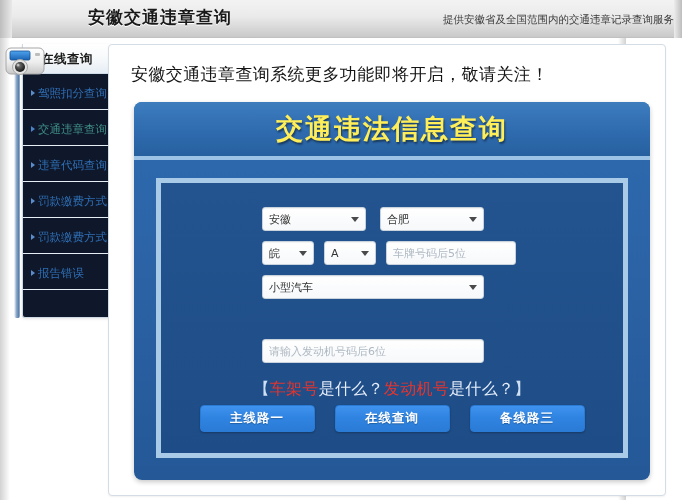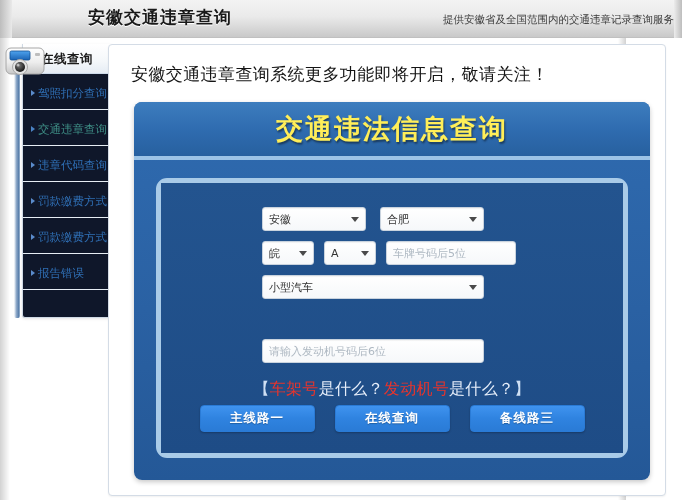--- a/index.html
+++ b/index.html
@@ -129,21 +129,21 @@
     display: flex; align-items: center; justify-content: center;
   }
   .widget-title span {
     font-size: 27px; font-weight: bold; color: #ffee58;
     letter-spacing: 2px;
     text-shadow: 1px 2px 2px rgba(0,0,0,0.45);
   }
   .widget-inner {
     position: absolute; left: 22px; top: 76px; width: 472px; height: 280px;
     border: 5px solid #a9cbe8;
-    border-radius: 11px;
+    border-radius: 0;
     background: #1f5292;
     box-shadow: inset 0 0 0 2px #225596;
   }
   .widget-form {
     position: absolute; left: 0; top: 0; right: 0; bottom: 0;
     background: linear-gradient(to bottom, #23548f 0%, #1e4c86 100%);
   }
 
   
   .row { position: absolute; left: 0; width: 462px; display: flex; }

